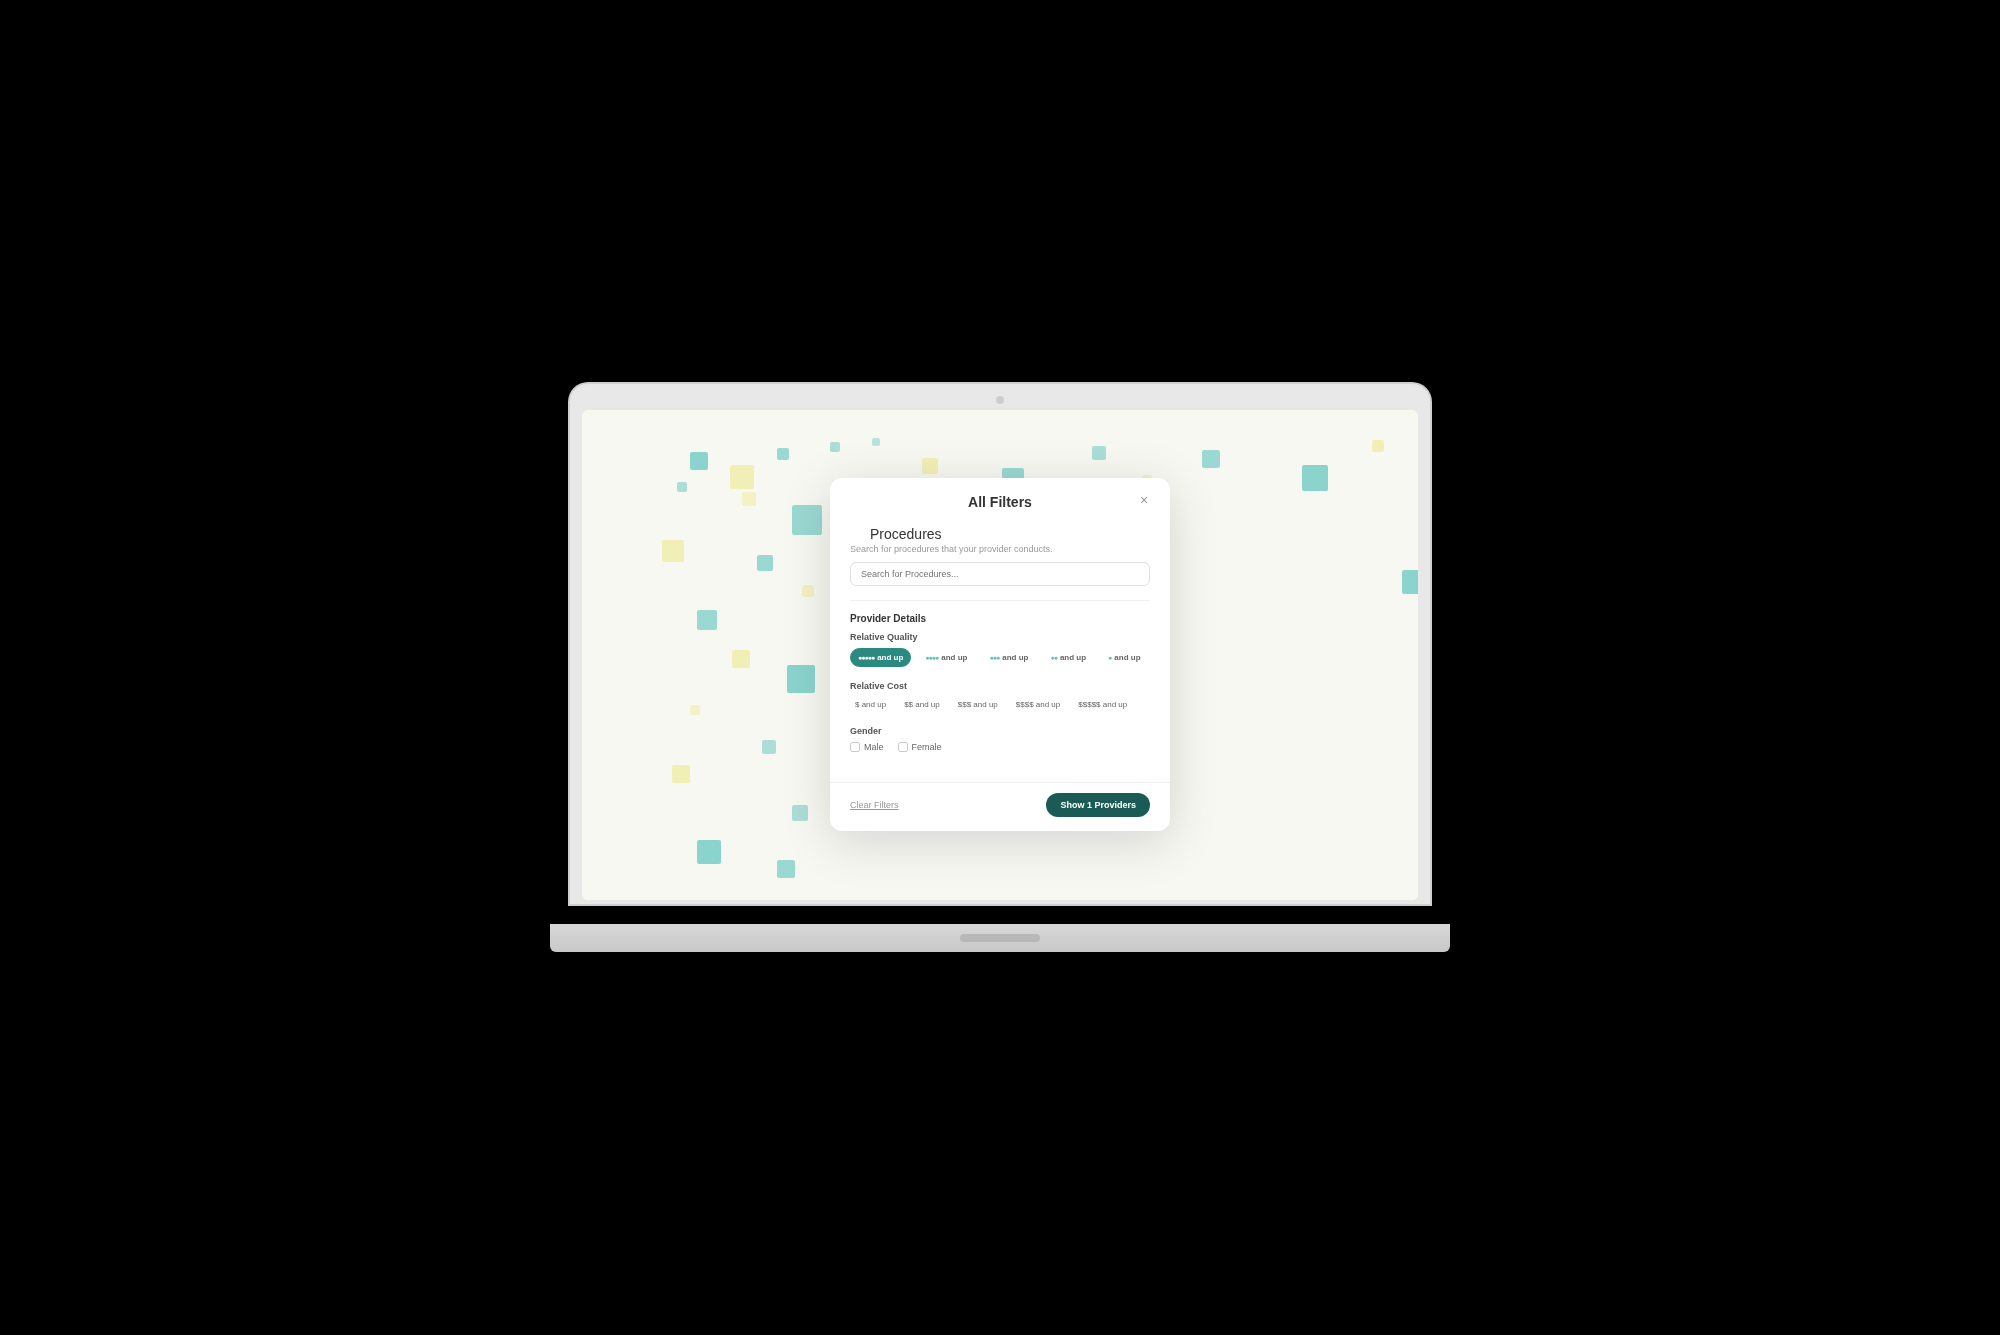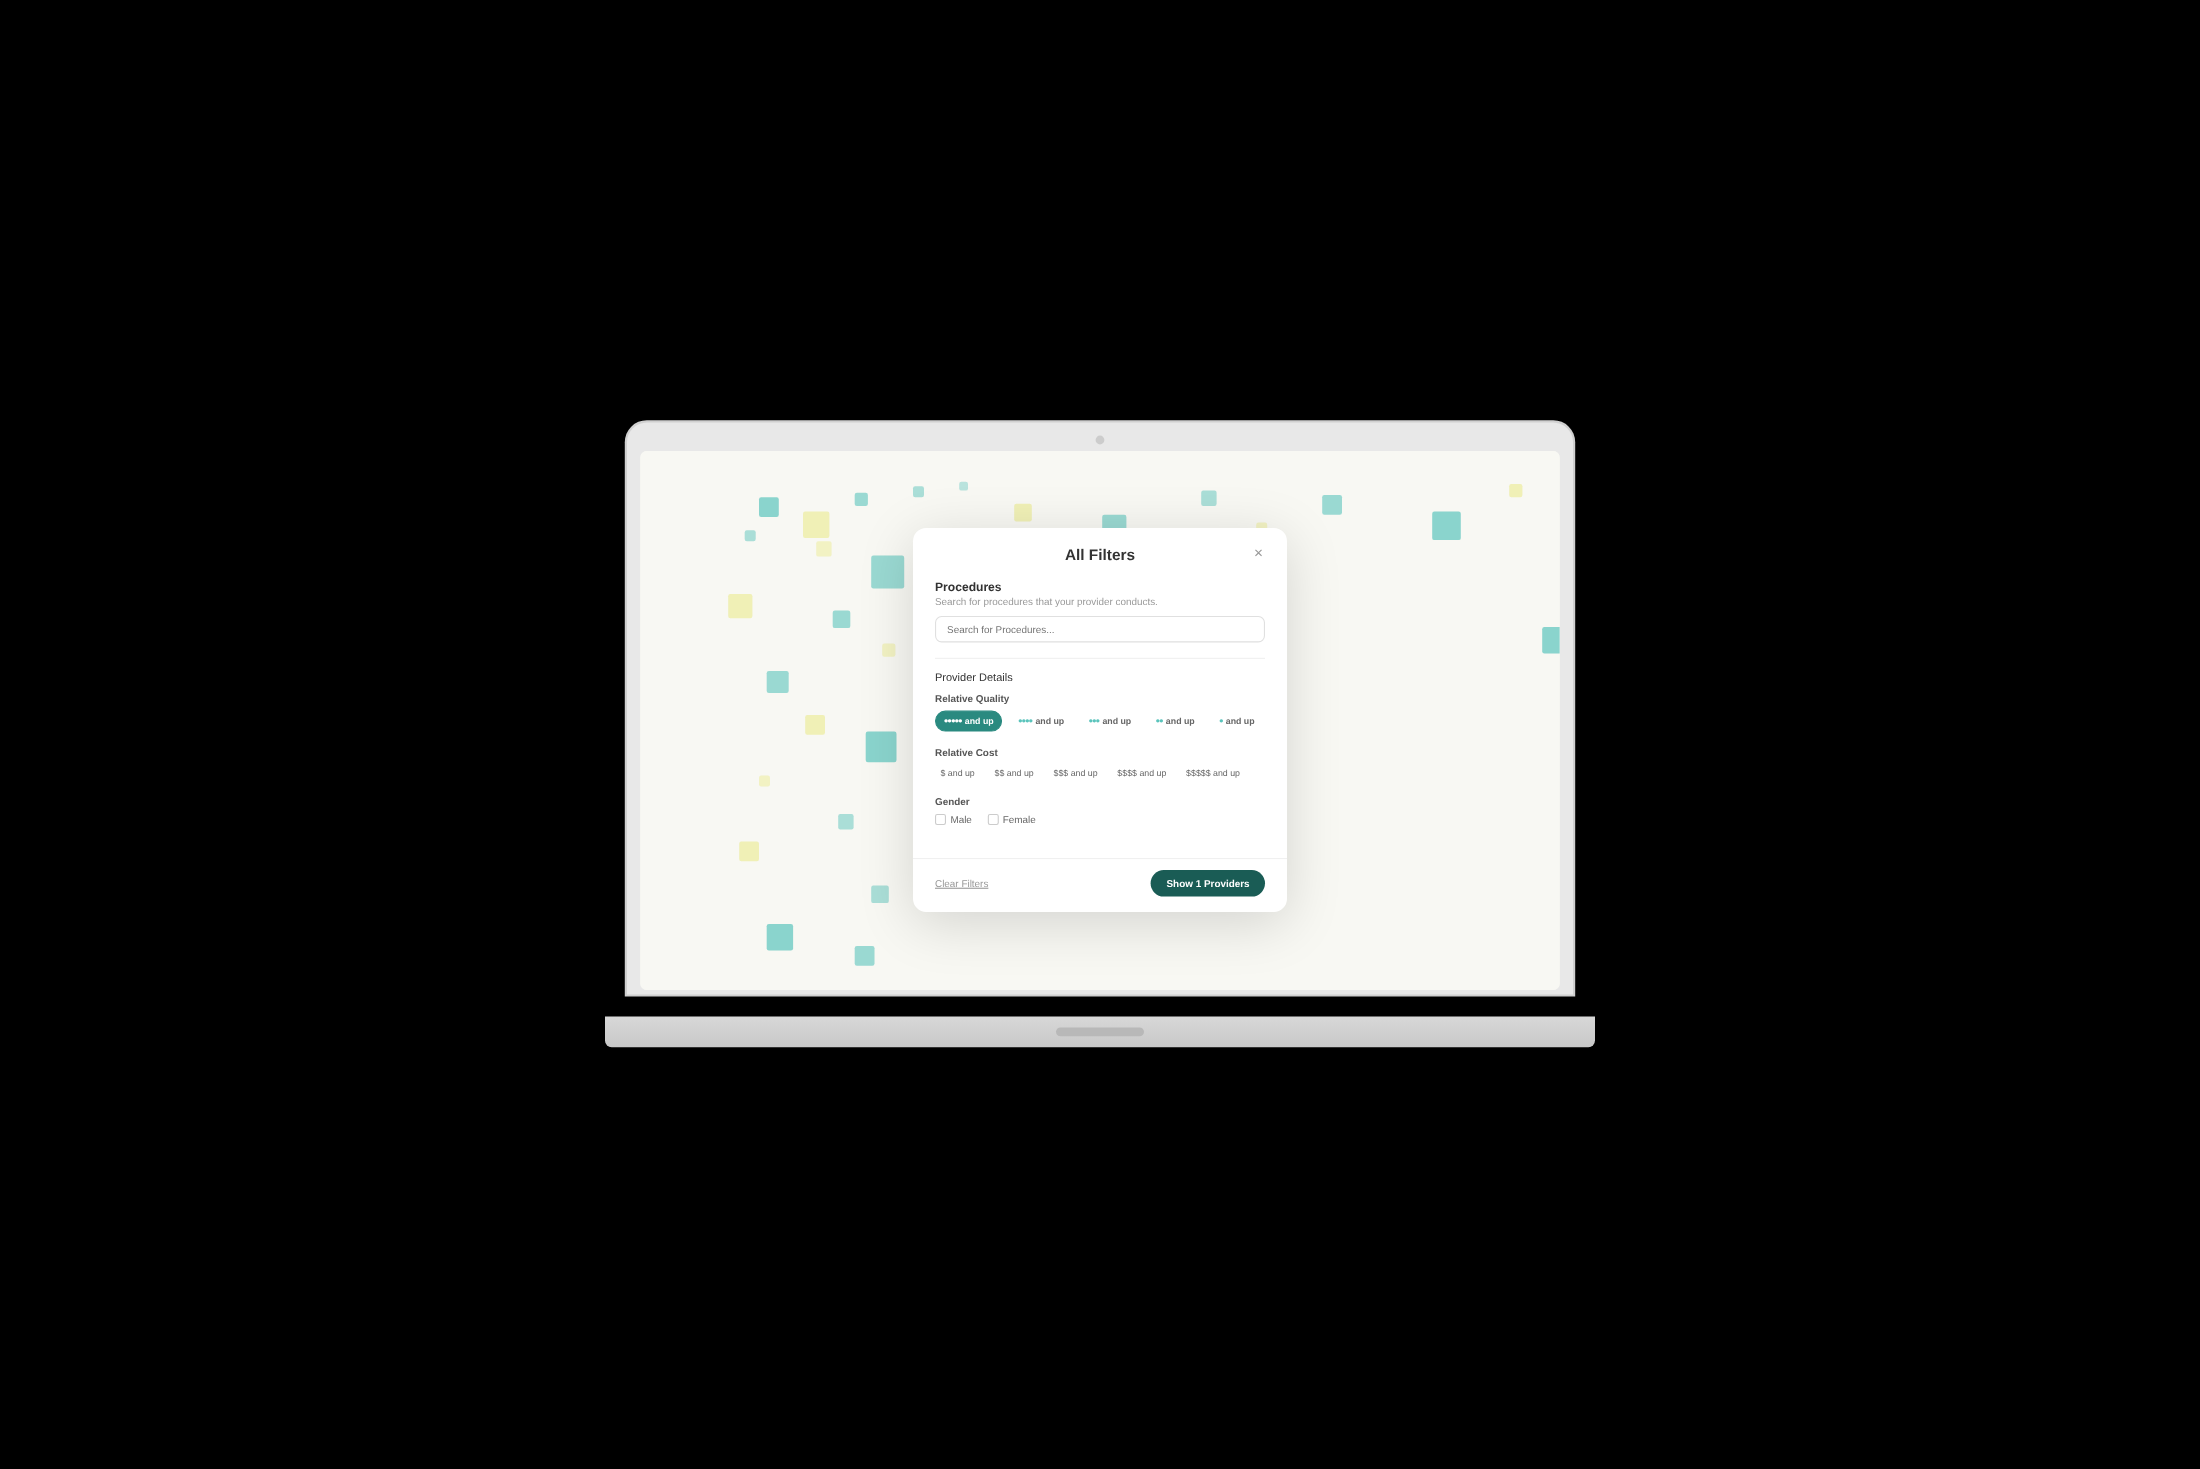--- a/index.html
+++ b/index.html
@@ -127,24 +127,25 @@
       font-size: 14px;
     }
 
     .modal-body {
       padding: 4px 20px 16px;
       overflow-y: auto;
       flex: 1;
     }
 
     .section-title {
-      font-size: 11px;
-      font-weight: 700;
+      font-size: 14px;
+      font-weight: 400;
       color: #333;
       margin-bottom: 2px;
+      margin-left: 20px;
     }
 
     .section-subtitle {
       font-size: 9px;
       color: #999;
       margin-bottom: 8px;
     }
 
     .search-input {
       width: 100%;
@@ -157,21 +158,21 @@
     }
 
     .divider {
       height: 1px;
       background: #f0f0f0;
       margin-bottom: 12px;
     }
 
     .provider-details-title {
       font-size: 10px;
-      font-weight: 400;
+      font-weight: 700;
       color: #333;
       margin-bottom: 8px;
     }
 
     .filter-section {
       margin-bottom: 14px;
     }
 
     .filter-section-label {
       font-size: 9px;

